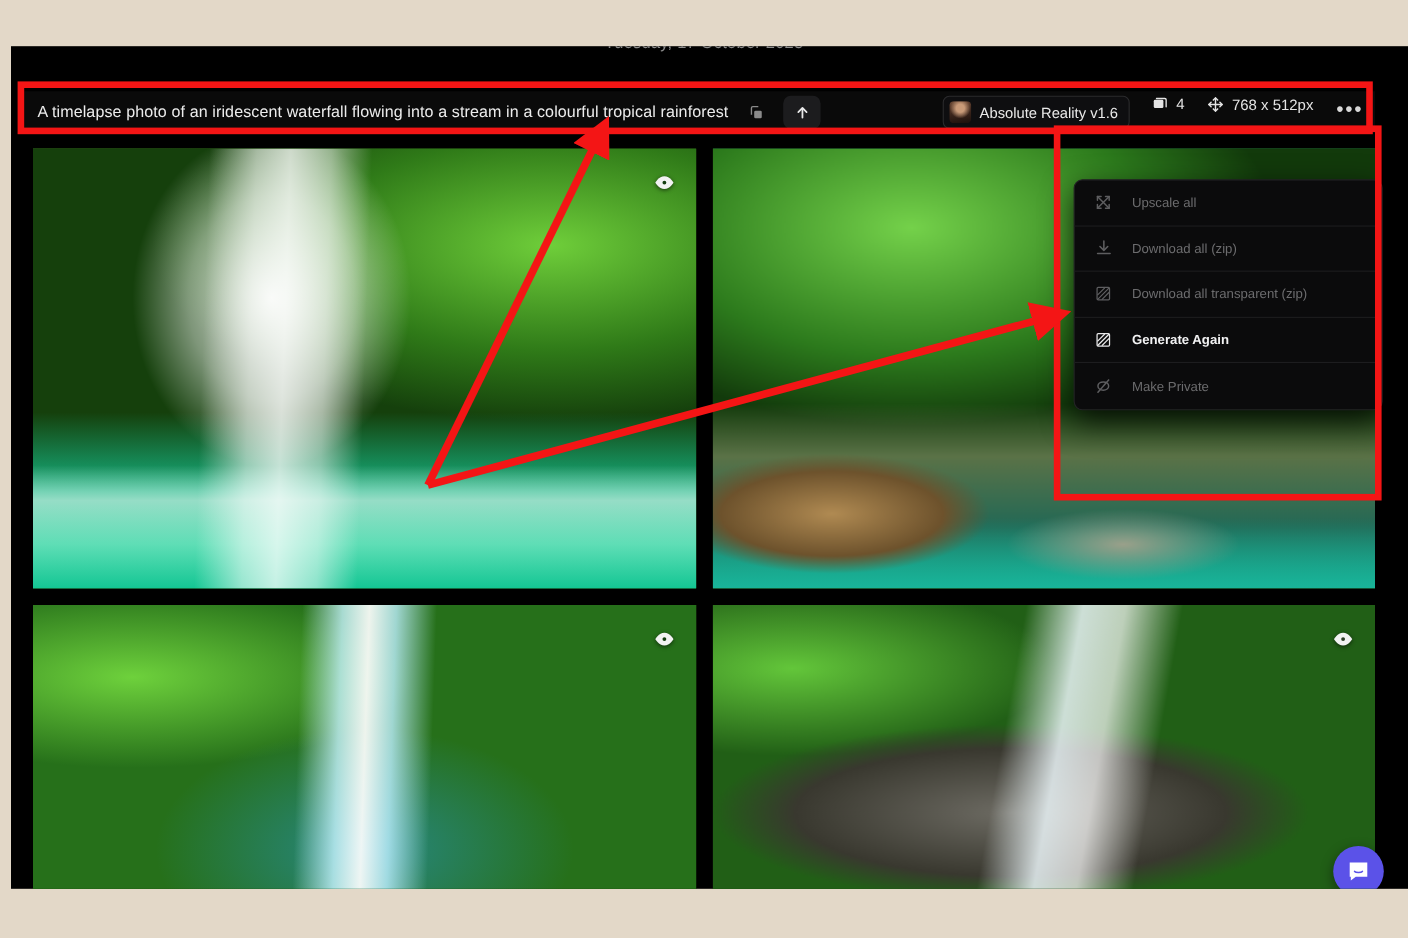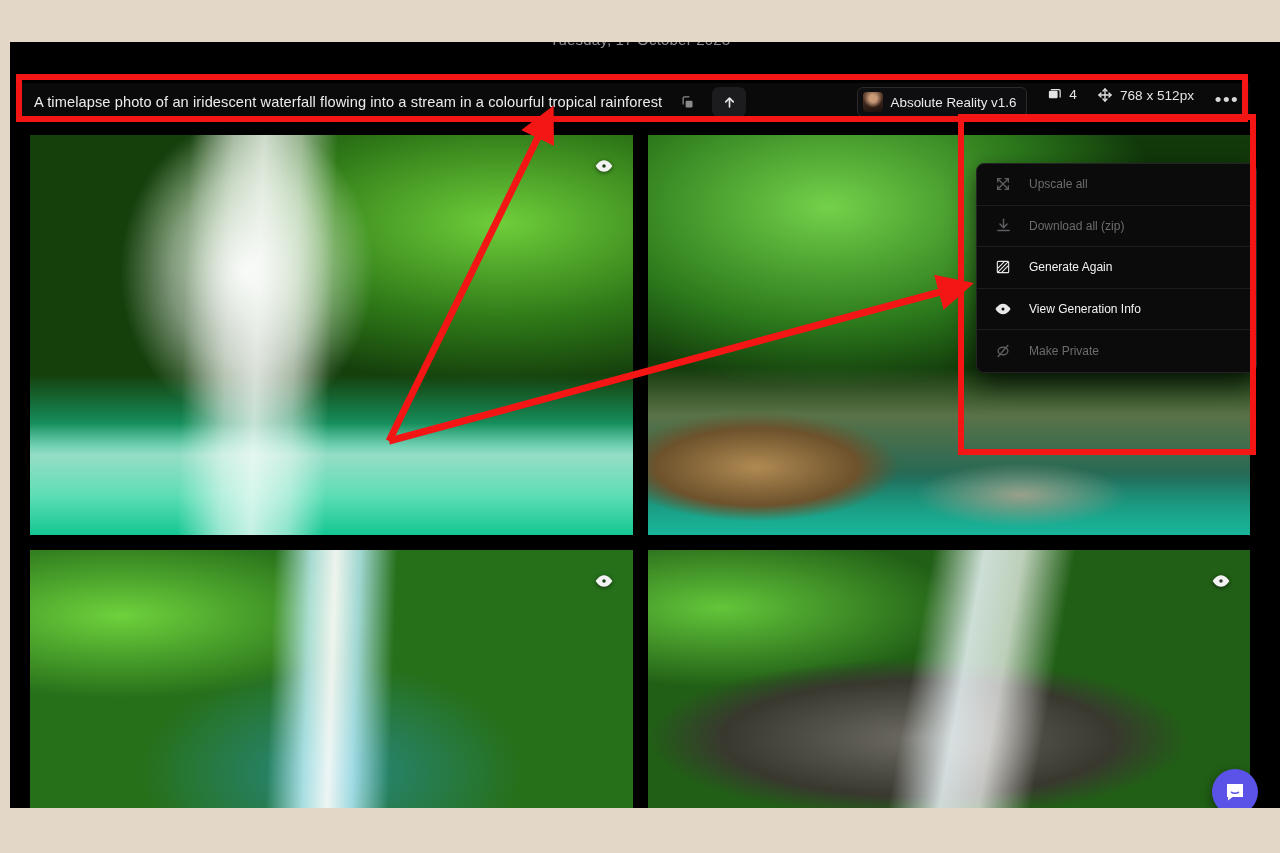--- a/index.html
+++ b/index.html
@@ -265,21 +265,21 @@
     flex: none;
   }
 
   .menu-label {
     font-size: 12px;
     white-space: nowrap;
   }
 
   .mi-dim .menu-label { color: #6c6c6e; }
   .mi-dim .menu-ico   { color: #5e5e60; }
-  .mi-on  .menu-label { color: #f2f2f3; font-weight: normal; }
+  .mi-on  .menu-label { color: #f2f2f3; font-weight: bold; }
   .mi-on  .menu-ico   { color: #e8e8e9; }
   .mi-danger .menu-label { color: #e8452f; font-weight: bold; }
   .mi-danger .menu-ico   { color: #e8452f; }
 
   
   #chat-launcher {
     position: absolute;
     left: 1202px;
     top: 727px;
     width: 46px;
@@ -423,40 +423,40 @@
         <span class="menu-ico">
           <svg width="17" height="17" viewBox="0 0 24 24" fill="none" stroke="currentColor" stroke-width="2" stroke-linecap="round" stroke-linejoin="round">
             <path d="M12 3v11"></path>
               <path d="M7 10l5 5 5-5"></path>
               <path d="M4 19h16"></path>
           </svg>
         </span>
         <span class="menu-label">Download all (zip)</span>
       </div>
 
+      <div class="menu-item mi-dim">
+        <span class="menu-ico">
+          <svg width="16" height="16" viewBox="0 0 24 24" fill="none" stroke="currentColor" stroke-width="1.7">
+            <rect x="3.5" y="3.5" width="17" height="17" rx="1.5"></rect>
+            <path d="M4 14l10-10M4 20l16-16M10 20l10-10"></path>
+          </svg>
+        </span>
+        <span class="menu-label">Download all transparent (zip)</span>
+      </div>
 
       <div class="menu-item mi-on">
         <span class="menu-ico">
           <svg width="16" height="16" viewBox="0 0 24 24" fill="none" stroke="currentColor" stroke-width="1.7">
             <rect x="3.5" y="3.5" width="17" height="17" rx="1.5"></rect>
             <path d="M4 14l10-10M4 20l16-16M10 20l10-10"></path>
           </svg>
         </span>
         <span class="menu-label">Generate Again</span>
       </div>
 
-      <div class="menu-item mi-on">
-        <span class="menu-ico">
-          <svg width="18" height="18" viewBox="0 0 24 24" fill="none" stroke="currentColor" stroke-width="2">
-            <path d="M2 12s3.8-7 10-7 10 7 10 7-3.8 7-10 7-10-7-10-7z" fill="currentColor" stroke="none"></path>
-            <circle cx="12" cy="12" r="3" fill="#0b0b0c"></circle>
-          </svg>
-        </span>
-        <span class="menu-label">View Generation Info</span>
-      </div>
 
 
       <div class="menu-item mi-dim">
         <span class="menu-ico">
           <svg width="18" height="18" viewBox="0 0 24 24" fill="none" stroke="currentColor" stroke-width="1.8">
             <ellipse cx="12" cy="12" rx="6.5" ry="5"></ellipse>
             <path d="M5 20L19 4"></path>
           </svg>
         </span>
         <span class="menu-label">Make Private</span>

